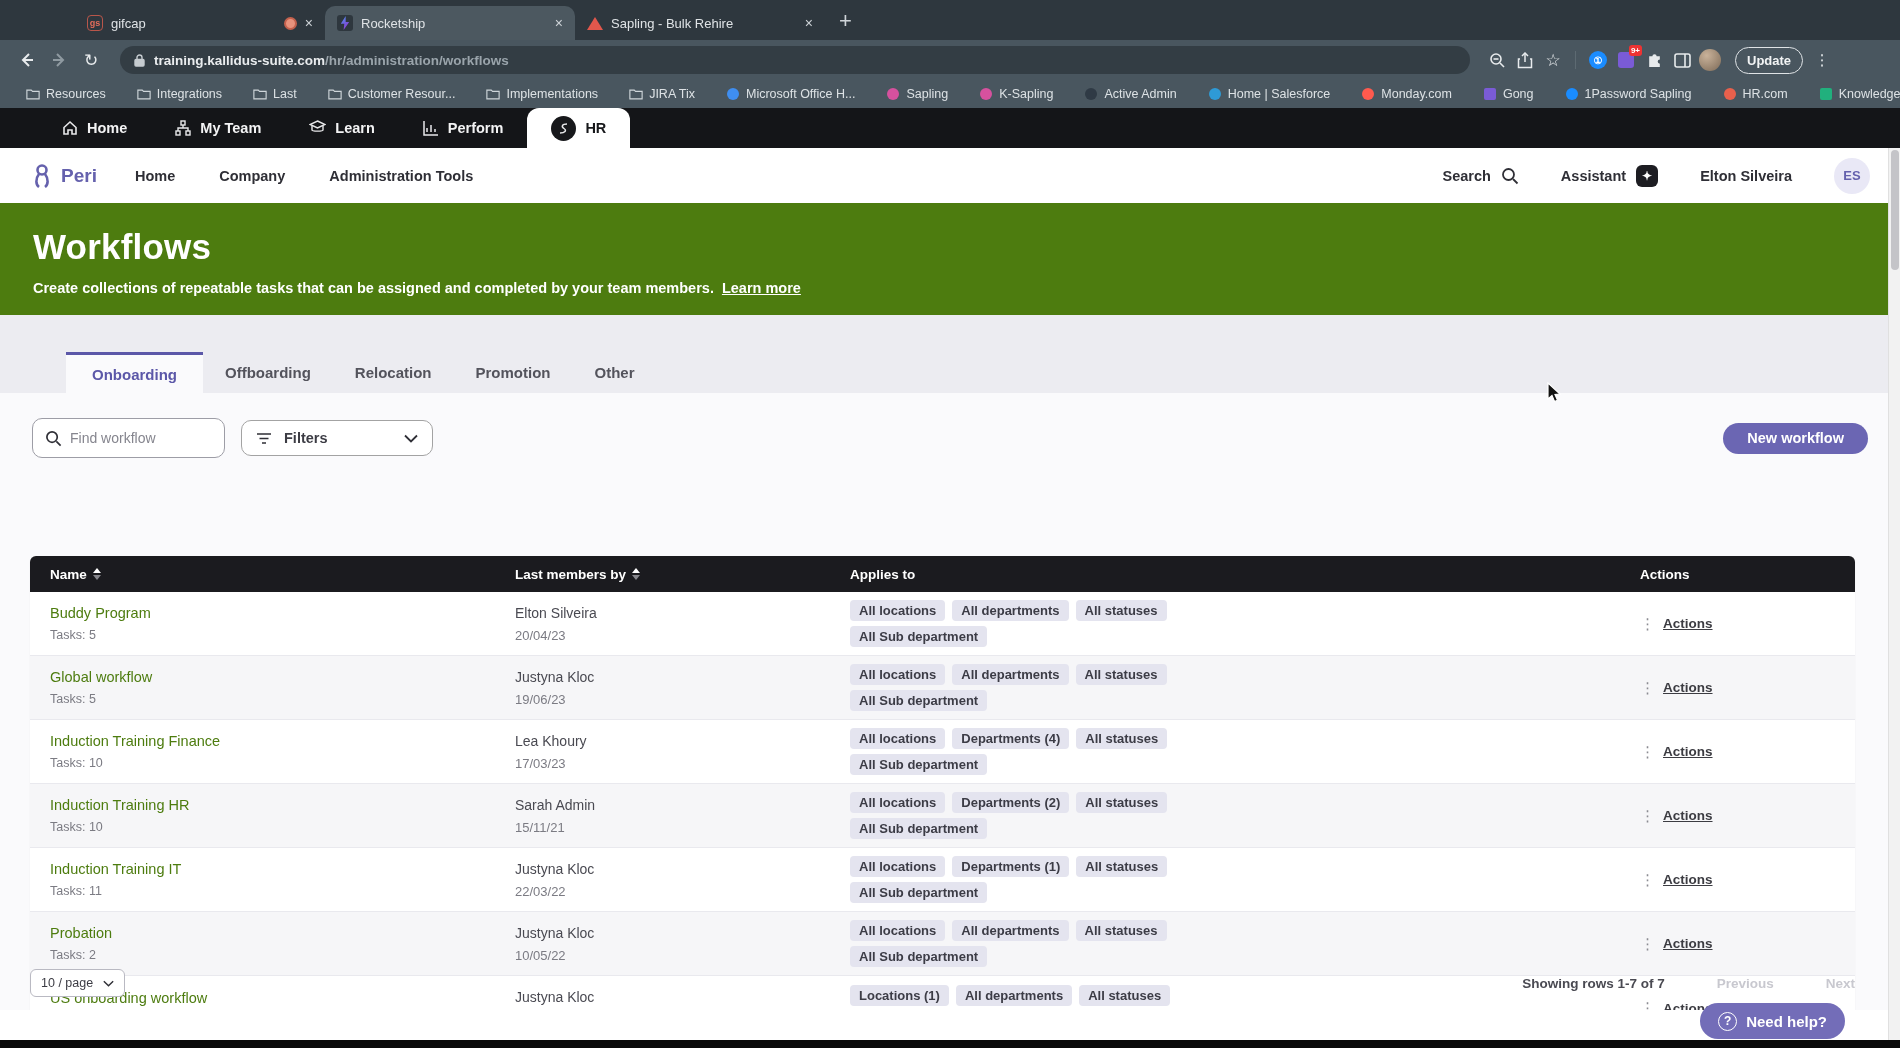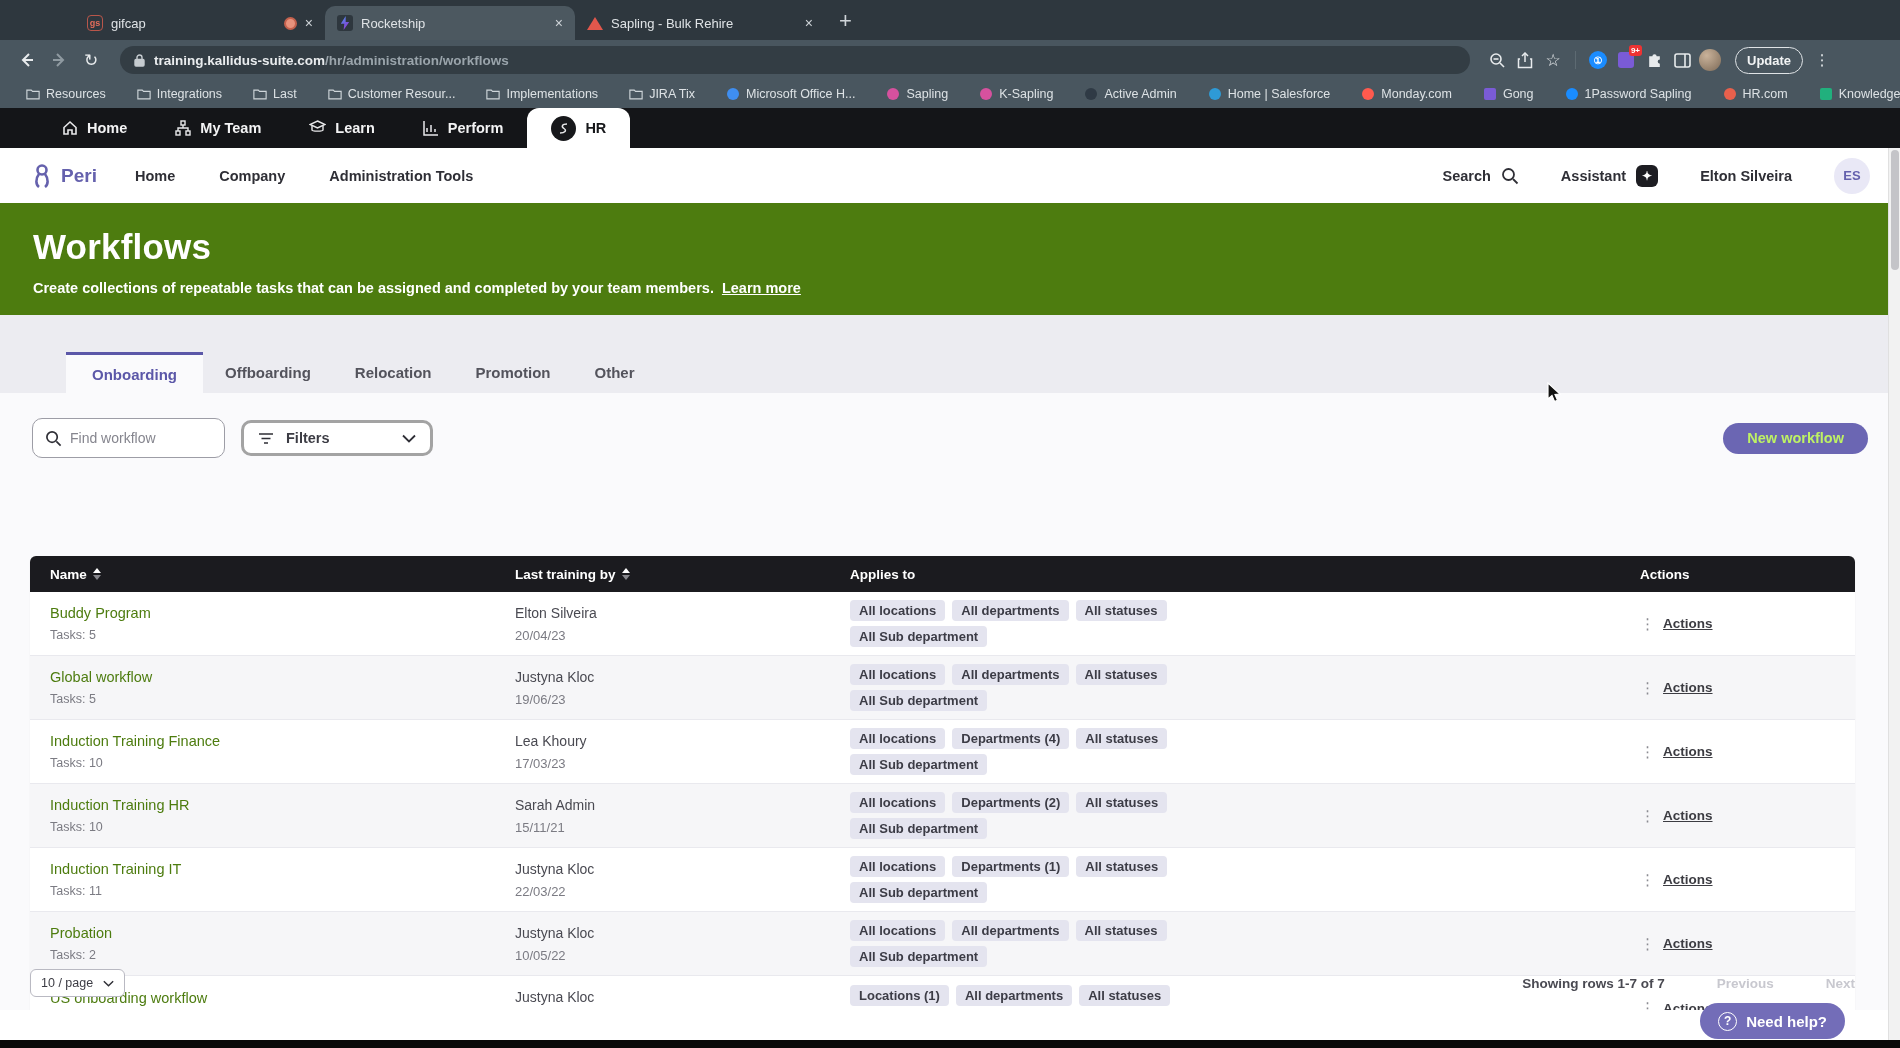--- a/index.html
+++ b/index.html
@@ -64,23 +64,23 @@
   #content { position:absolute; top:315px; left:0; right:0; height:695px; background:#ececf1; }
   #tabsrow { position:absolute; top:37px; left:66px; display:flex; }
   .ptab { height:41px; display:flex; align-items:center; padding:0 22px; font-size:15px; font-weight:bold; color:#53535c; }
   .ptab.active { background:#fafafc; color:#5b57a8; border-top:3px solid #5b57a8; padding:0 26px; }
   #panel { position:absolute; top:78px; left:0; right:0; bottom:0; background:#fafafc; }
 
   #controls { position:absolute; top:25px; left:32px; right:32px; display:flex; align-items:center; }
   #search-box { width:193px; height:40px; background:#fff; border:1px solid #9d9da6; border-radius:10px; display:flex; align-items:center; padding:0 12px; gap:8px; }
   #search-box input { border:none; outline:none; font-size:14px; color:#3c3c44; width:130px; font-family:"Liberation Sans",sans-serif; background:transparent; }
   #search-box input::placeholder { color:#85858e; }
-  #filters-box { width:192px; height:36px; margin-left:16px; background:#fff; border:3px solid #a3a3a3; border-radius:10px; display:flex; align-items:center; padding:0 14px; gap:12px; font-size:14.5px; font-weight:bold; color:#3c3c44; }
+  #filters-box { width:192px; height:36px; margin-left:16px; background:#fff; border:1px solid #a3a3a3; border-radius:10px; display:flex; align-items:center; padding:0 14px; gap:12px; font-size:14.5px; font-weight:bold; color:#3c3c44; }
   #filters-box .chev { margin-left:auto; }
-  #new-workflow { margin-left:auto; height:31px; background:#6b66b3; color:#bef264; border:none; border-radius:16px; padding:0 24px; font-size:14.5px; font-weight:bold; font-family:"Liberation Sans",sans-serif;text-align:right; }
+  #new-workflow { margin-left:auto; height:31px; background:#6b66b3; color:#ffffff; border:none; border-radius:16px; padding:0 24px; font-size:14.5px; font-weight:bold; font-family:"Liberation Sans",sans-serif;text-align:right; }
 
   
   #table { position:absolute; top:163px; left:30px; width:1825px; background:#fff; border-radius:6px; box-shadow:0 1px 2px rgba(0,0,0,.06); }
   .trow, #thead { display:grid; grid-template-columns:465px 335px 780px 1fr; align-items:center; }
   #thead { background:#1b1b1f; color:#fff; height:36px; border-radius:6px 6px 0 0; font-size:13.5px; font-weight:bold; }
   #thead > div { padding-left:20px; display:flex; align-items:center; gap:6px; }
   #thead > div:last-child { padding-left:30px; }
   .sort { display:inline-flex; flex-direction:column; gap:2px; }
   .sort i { width:0; height:0; border-left:4px solid transparent; border-right:4px solid transparent; }
   .sort .up { border-bottom:5px solid #fff; }
@@ -452,21 +452,21 @@
     <div id="table">
       <div id="thead">
         <div>
           <span>Name</span>
           <span class="sort">
               <i class="up"></i>
               <i class="dn"></i>
             </span>
         </div>
         <div>
-          <span>Last training by</span>
+          <span>Last members by</span>
           <span class="sort">
               <i class="up"></i>
               <i class="dn"></i>
             </span>
         </div>
         <div>
             <span>Applies to</span>
           </div>
         <div>
             <span>Actions</span>

